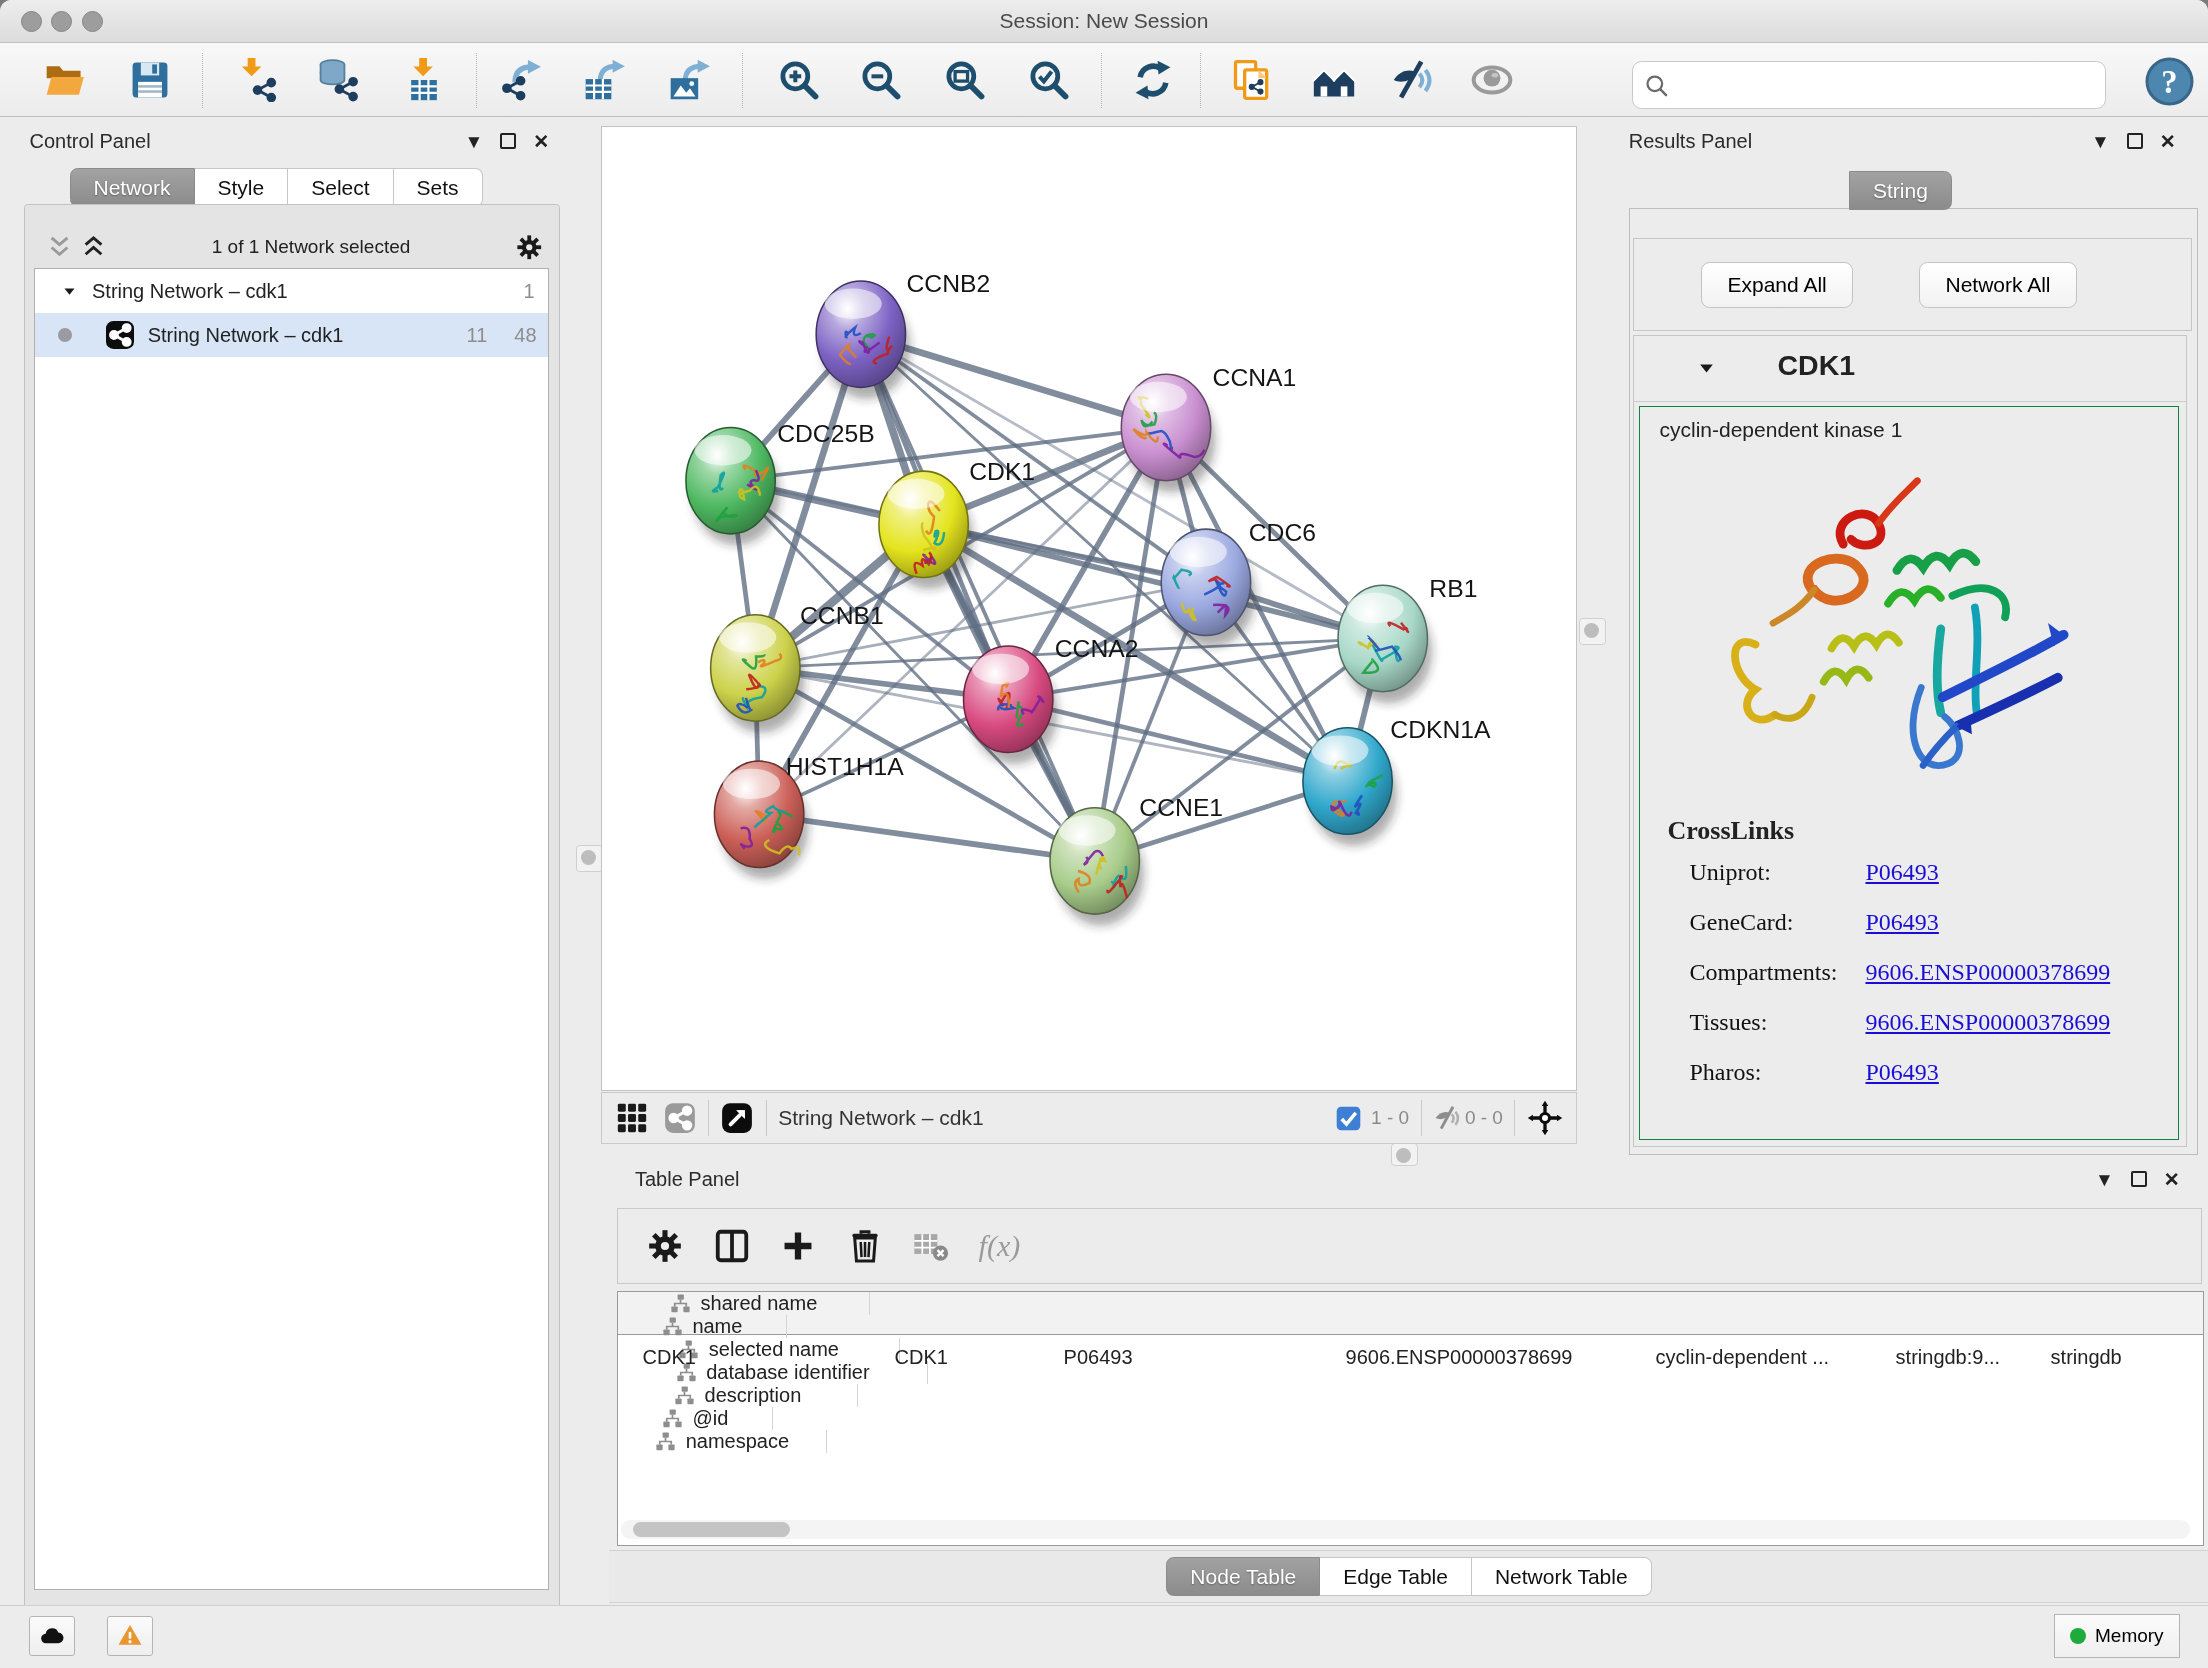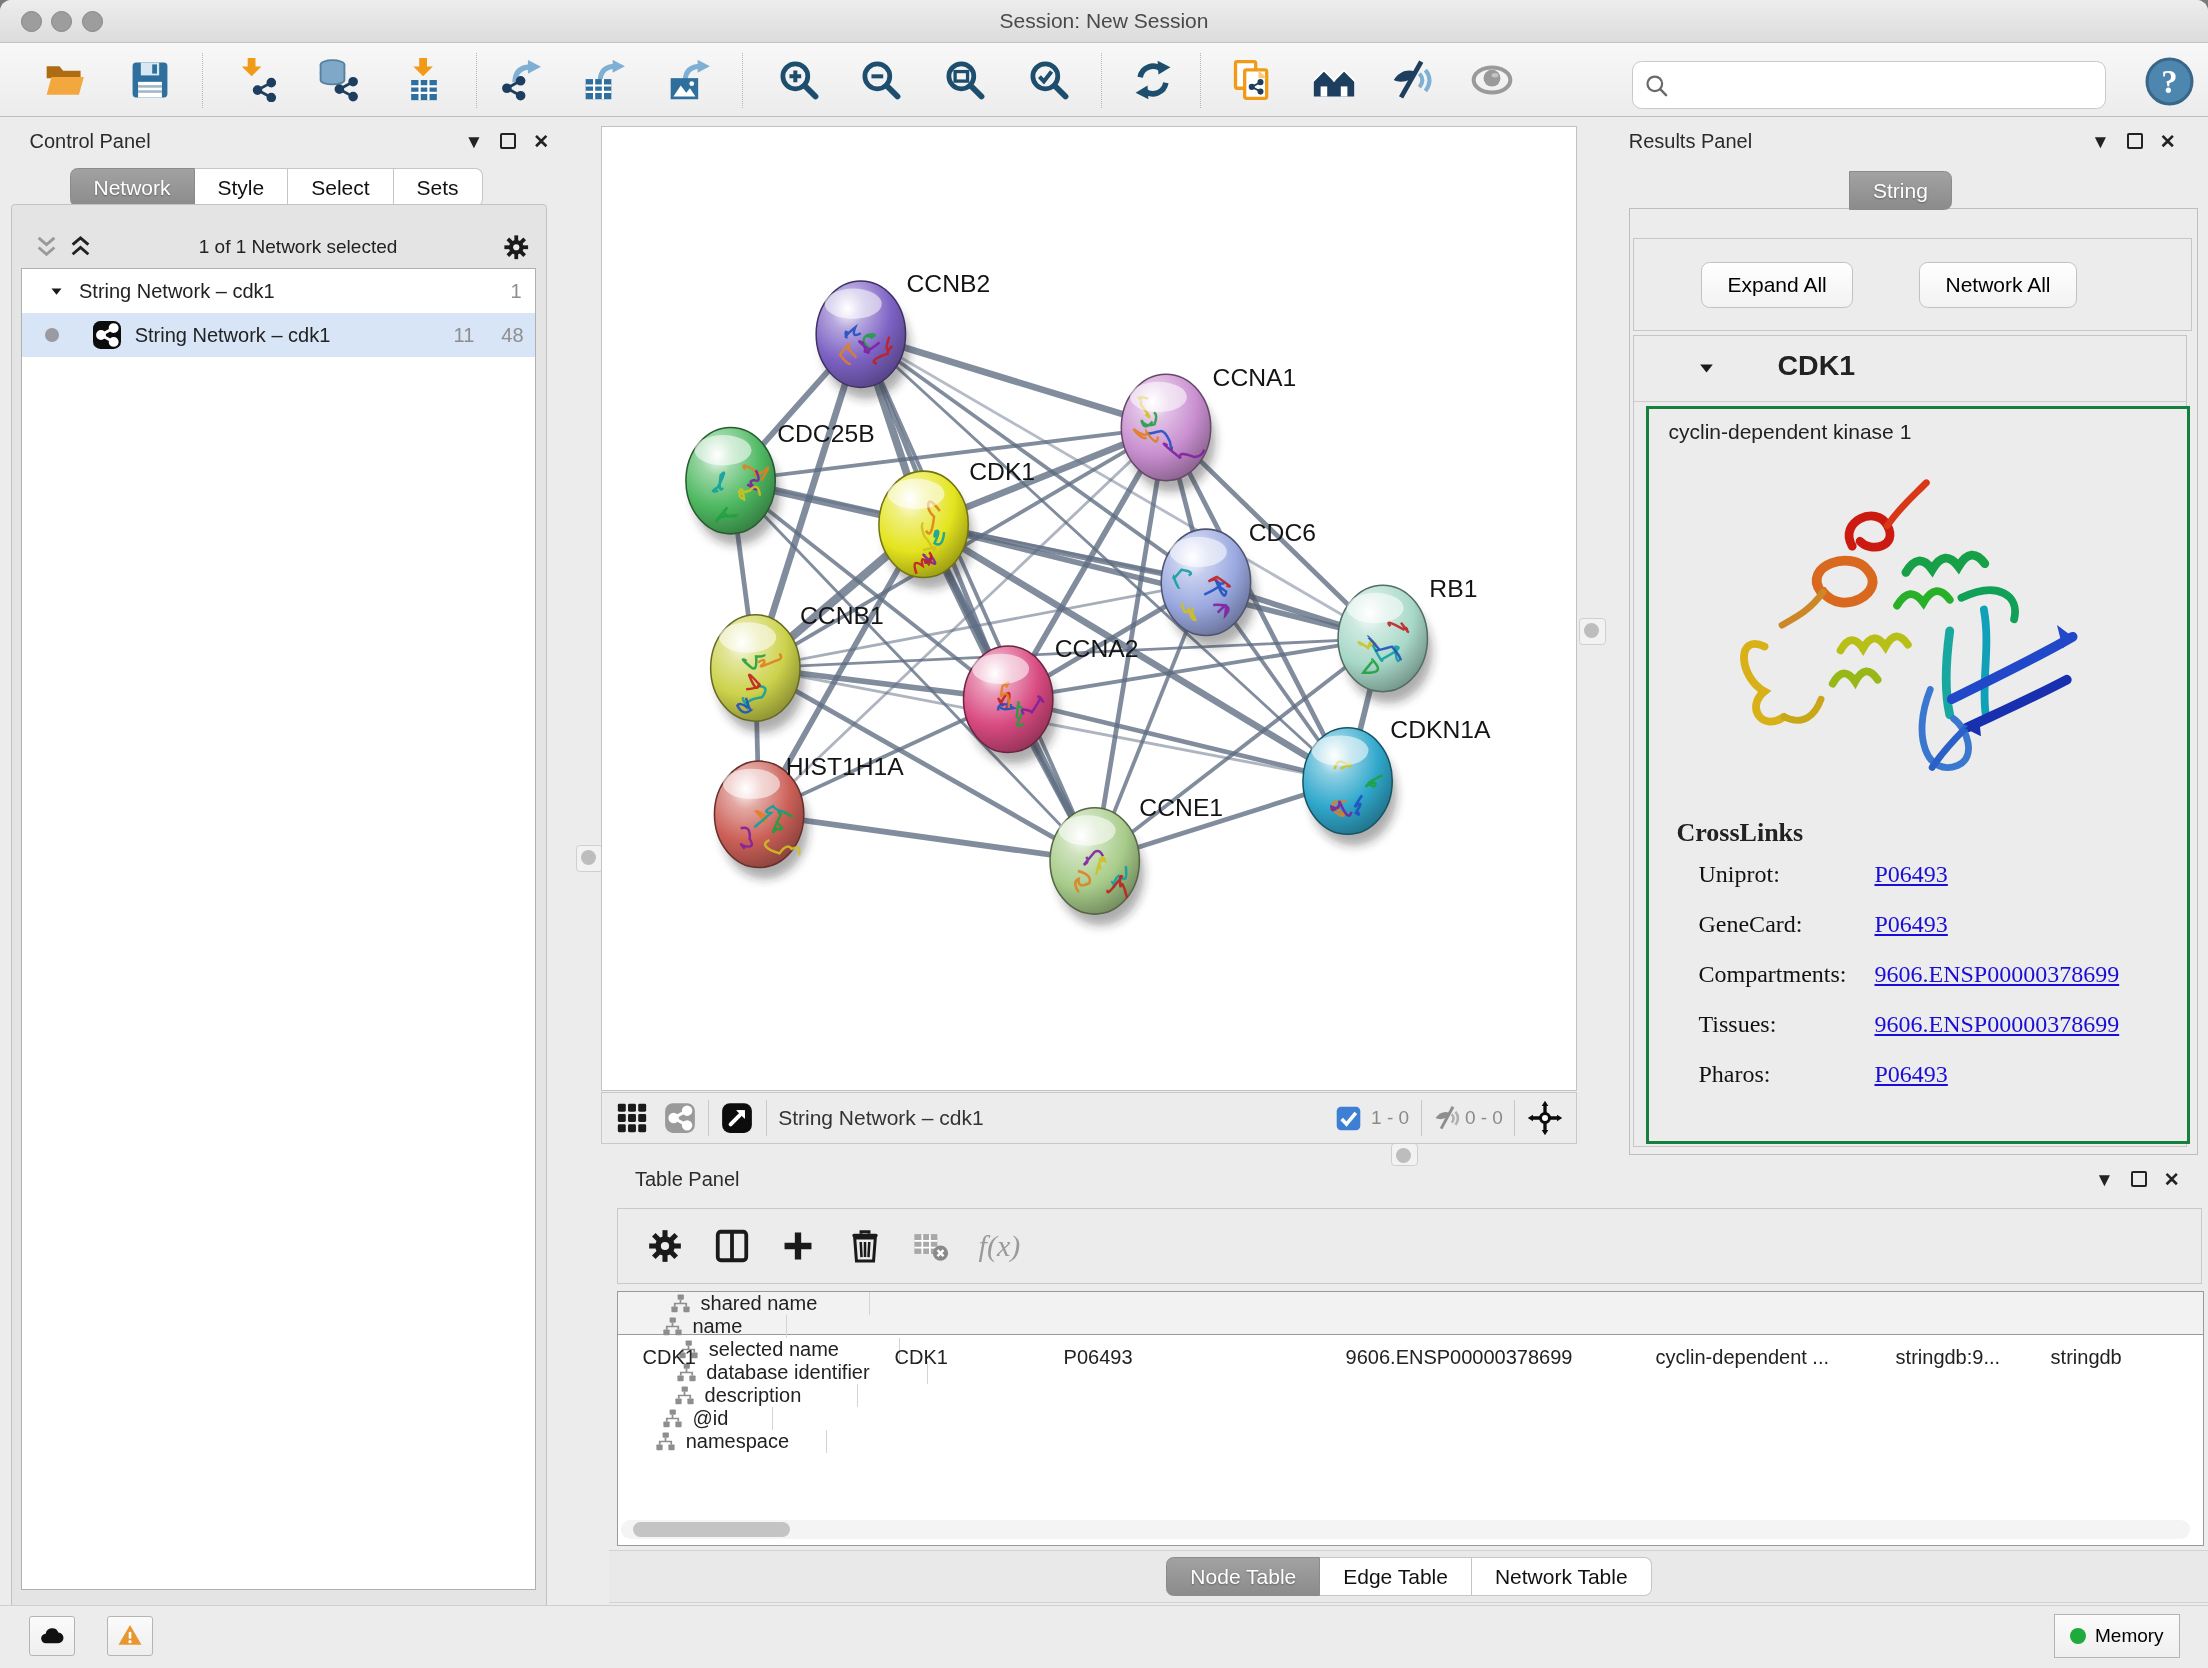--- a/index.html
+++ b/index.html
@@ -26,21 +26,21 @@
   .pbtns{position:absolute;display:flex;align-items:center;gap:17px;}
   .pbtn{background:none;border:none;padding:0;font-size:19px;color:#222;line-height:1;cursor:pointer;}
   .pbtn.square{width:16px;height:16px;border:2.3px solid #222;border-radius:1.9px;}
   .seg{display:flex;}
   .seg .tab{font-size:21px;padding:6.7px 23px;background:#fff;border:1px solid #c6c6c6;border-left:none;color:#111;cursor:pointer;}
   .seg .tab:first-child{border-left:1px solid #c6c6c6;border-radius:7.6px 0 0 7.6px;}
   .seg .tab:last-child{border-radius:0 7.6px 7.6px 0;}
   .seg .tab.sel{background:linear-gradient(#a2a2a2,#8b8b8b);color:#fff;border-color:#8b8b8b;text-shadow:0 1px 1.9px rgba(0,0,0,.35);}
   
   #control-panel{left:9.5px;top:122px;width:553px;height:1449px;}
-  #ctrl-box{position:absolute;left:1px;top:82px;width:534px;height:1406px;background:#e4e4e4;border:1px solid #c2c2c2;border-radius:3.8px;}
+  #ctrl-box{position:absolute;left:14px;top:82px;width:534px;height:1406px;background:#e4e4e4;border:1px solid #c2c2c2;border-radius:3.8px;}
   #net-status-row{position:absolute;left:0px;top:21px;width:534px;height:42px;display:flex;align-items:center;}
   #tree-box{position:absolute;left:9.5px;top:63px;width:513px;height:1320px;background:#fff;border:1px solid #b0b0b0;}
   .tree-row{position:relative;height:44px;display:flex;align-items:center;font-size:20px;}
   .tree-row.sel{background:#d8e5f7;}
   .gray{color:#8e8e8e;}
   
   #net-view{left:601px;top:126px;width:976px;height:965px;background:#fff;border:1px solid #c2c2c2;box-sizing:border-box;}
   #net-toolbar{left:601px;top:1092px;width:976px;height:52px;background:#ececec;border:1px solid #c9c9c9;box-sizing:border-box;
                display:flex;align-items:center;}
   .nt-sep{width:1px;height:36px;background:#c9c9c9;margin:0 11.4px;}
@@ -48,21 +48,21 @@
   .count-label{font-size:19px;color:#8a8a8a;}
   .splitter-dot{position:absolute;width:25px;height:25px;background:#f2f2f2;border:1px solid #cfcfcf;border-radius:3.8px;}
   .splitter-dot::after{content:"";position:absolute;left:3.8px;top:3.8px;width:15px;height:15px;border-radius:50%;background:#bdbdbd;}
   
   #results-panel{left:1623px;top:122px;width:578px;height:1035px;}
   #res-box{position:absolute;left:5.7px;top:86px;width:567px;height:945px;background:#ececec;border:1px solid #bdbdbd;}
   #res-btn-box{position:absolute;left:3.8px;top:28.5px;width:557px;height:91px;border:1px solid #c6c6c6;background:#ececec;}
   .res-btn{position:absolute;top:23px;height:46px;background:linear-gradient(#ffffff,#f2f2f2);border:1px solid #c2c2c2;border-radius:8.6px;font-size:21px;padding:0 25px;cursor:pointer;}
   #cdk-box{position:absolute;left:3.8px;top:126px;width:552px;height:810px;border:1px solid #c6c6c6;background:#ececec;}
   #cdk-header{position:absolute;left:0;top:0;width:100%;height:65px;border-bottom:1px solid #cccccc;}
-  #cdk-content{position:absolute;left:12px;top:70px;width:538px;height:732px;border:3px solid #15803d;background:#ececec;}
+  #cdk-content{position:absolute;left:5px;top:70px;width:538px;height:732px;border:1px solid #15803d;background:#ececec;}
   #crosslinks{font-family:"Liberation Serif",serif;}
   #crosslinks .xl-title{font-size:26px;font-weight:bold;margin:0 0 13.3px 27px;}
   .xl-row{display:flex;font-size:24px;margin:0 0 23px 49px;}
   .xl-label{width:176px;color:#111;}
   .xl-link{color:#1a0dd6;text-decoration:underline;}
   
   #table-panel{left:609px;top:1162px;width:1600px;height:388px;}
   #tbl-toolbar{position:absolute;left:7.6px;top:46px;width:1585px;height:76px;background:#ececec;border:1px solid #c9c9c9;display:flex;align-items:center;gap:28.5px;padding-left:28.5px;box-sizing:border-box;}
   .tt-btn{background:none;border:none;padding:0;cursor:pointer;}
   .tt-btn svg{width:38px;height:38px;display:block;}

